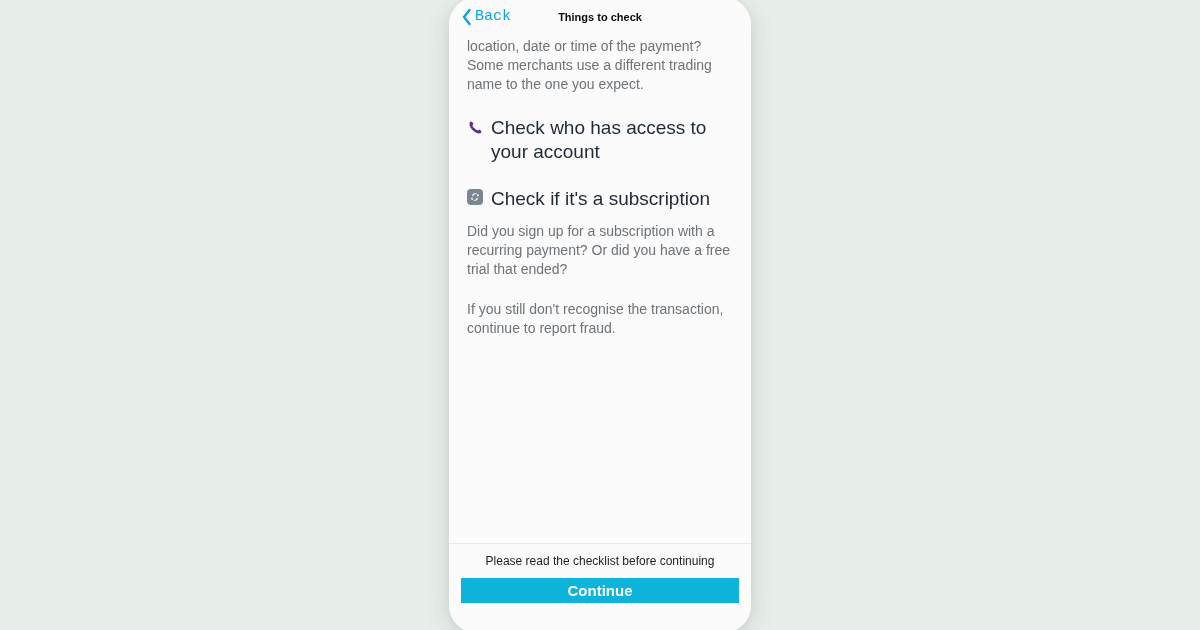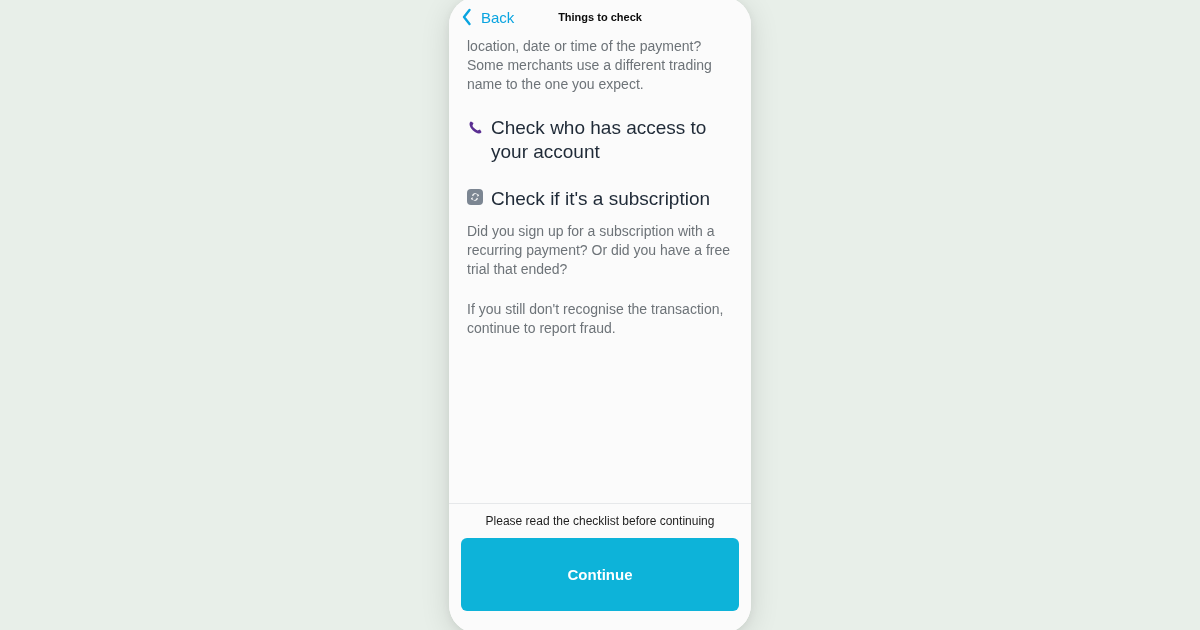--- a/index.html
+++ b/index.html
@@ -26,25 +26,26 @@
   .header {
     height: 40px;
     display: flex;
     align-items: center;
     position: relative;
     padding: 0 12px;
     background: #fbfbfb;
   }
   .back-btn {
     display: flex;
-    align-items: flex-end;
+    align-items: flex-start;
     color: #0aa4e0;
     font-size: 15px;
-    gap: 8px;
+    gap: 2px;
     cursor: pointer;
+    font-family: Liberation Mono, monospace;
   }
   .chevron-left {
     width: 12px;
     height: 18px;
     display: inline-block;
   }
   .chevron-left svg { display:block; }
   .title {
     position: absolute;
     left: 0; right: 0;
@@ -96,28 +97,28 @@
   }
   .footer-note {
     text-align: center;
     font-size: 12px;
     color: #1f1f1f;
     margin-bottom: 10px;
   }
   .btn {
     display: block;
     width: 100%;
-    border-radius: 6px;
+    border-radius: 0;
     font-size: 15px;
     font-weight: 600;
     text-align: center;
-    padding: 28px 0;
+    padding: 4px 0;
     cursor: pointer;
     border: none;
-    margin-bottom: 8px;
+    margin-bottom: 16px;
   }
   .btn-primary {
     background: #0db3d9;
     color: #ffffff;
   }
   .btn-secondary {
     background: #f3f5f7;
     color: #0db3d9;
   }
   .repeat-icon {

